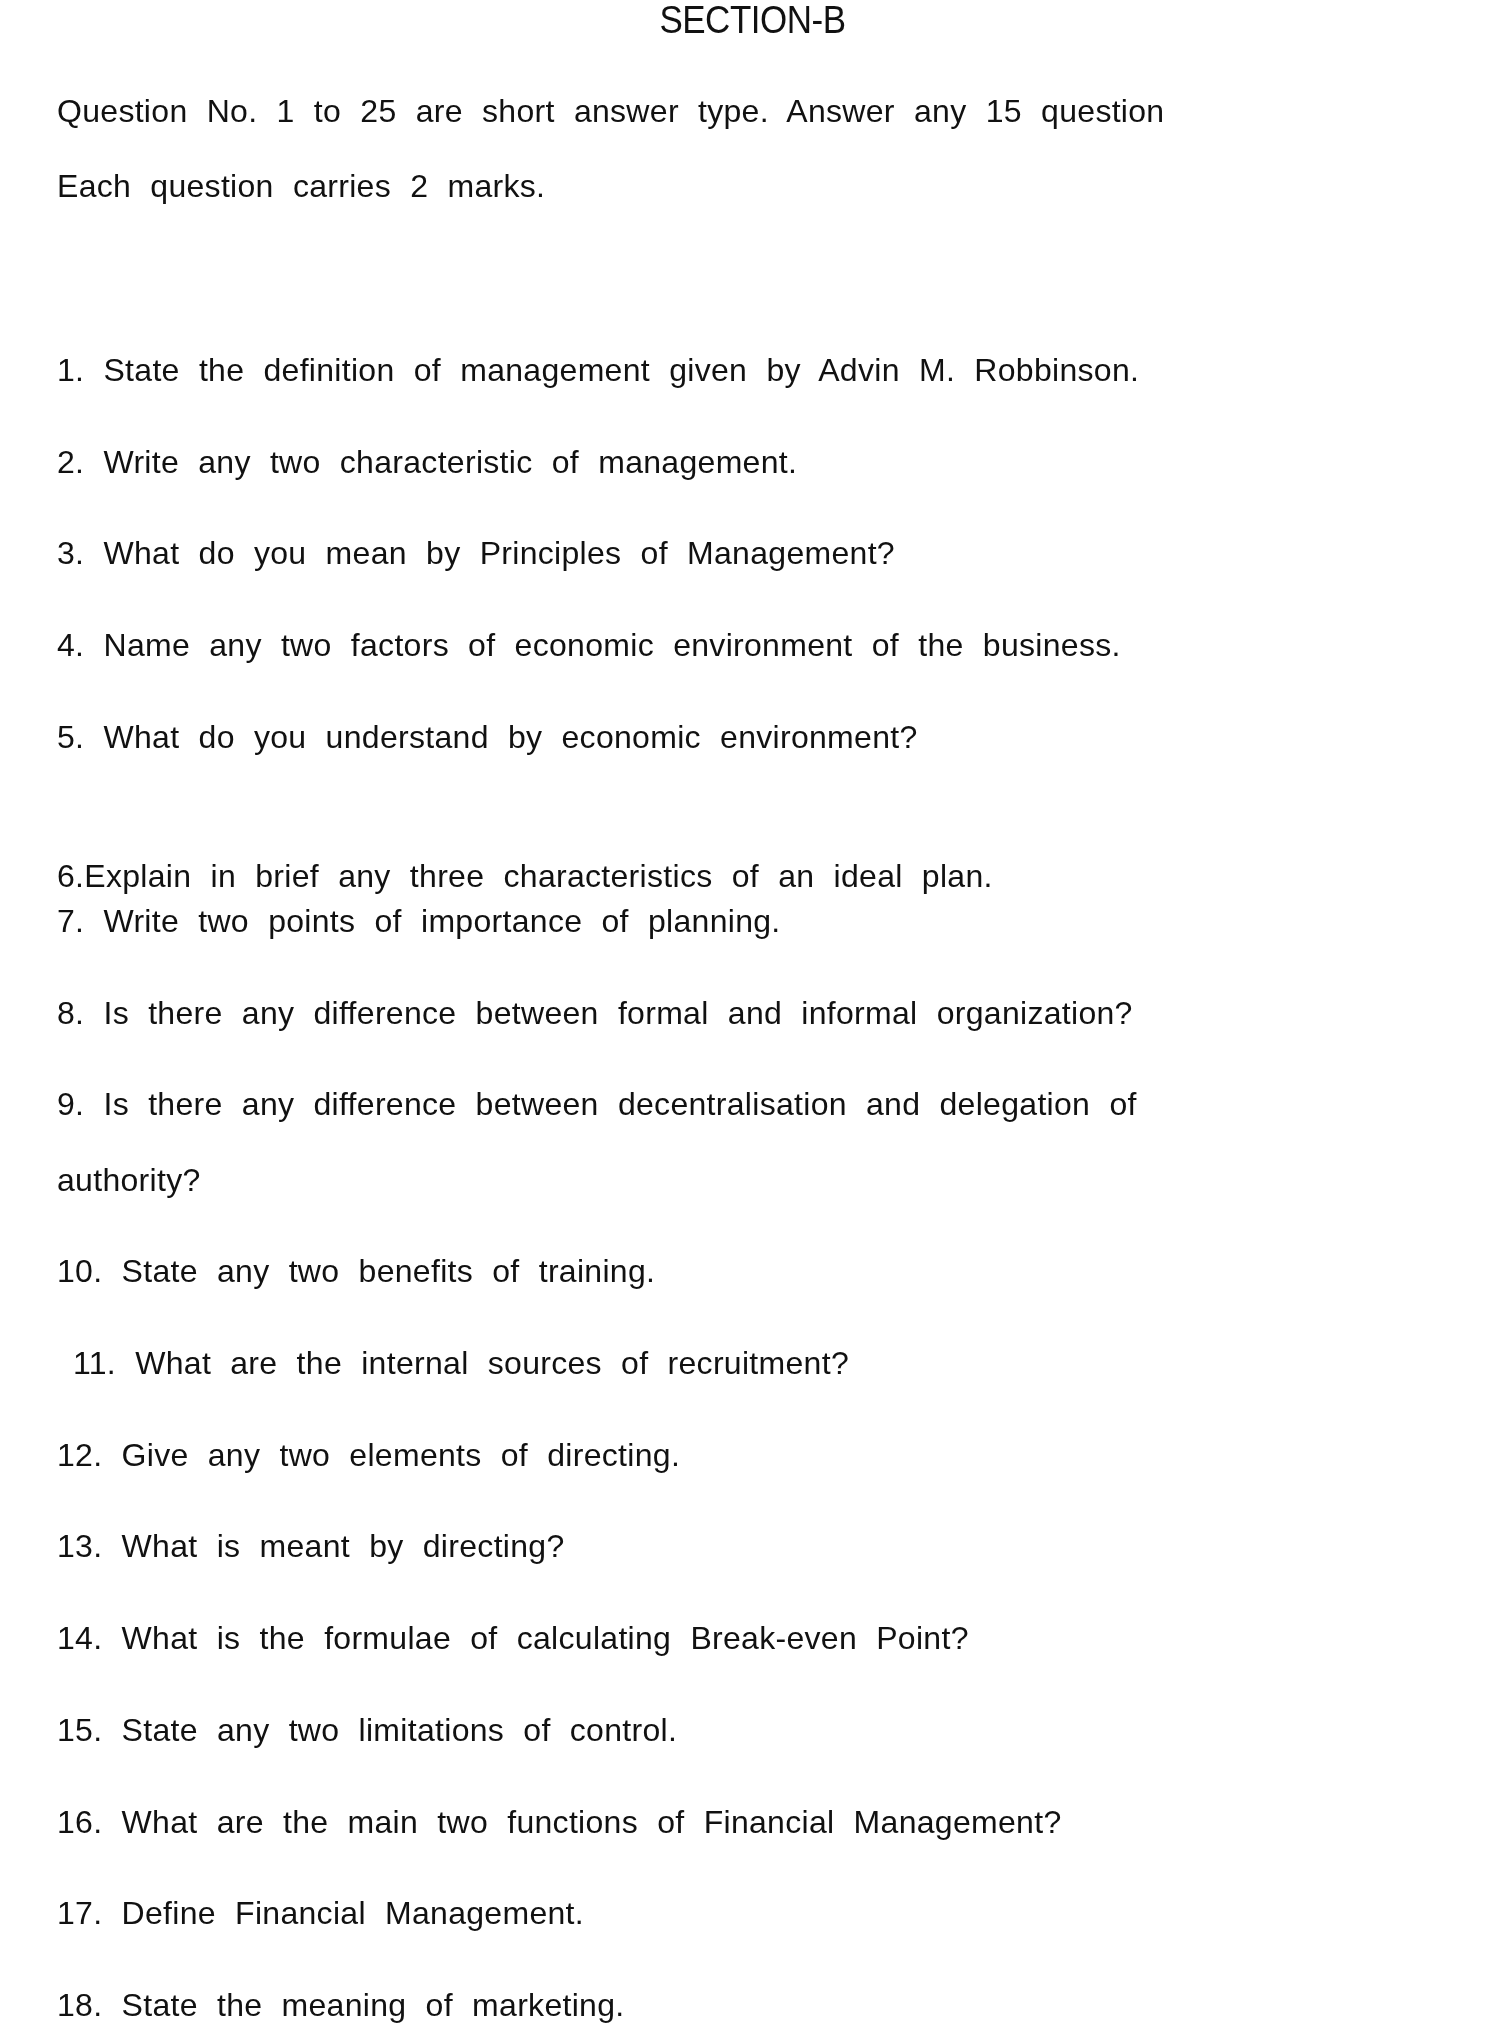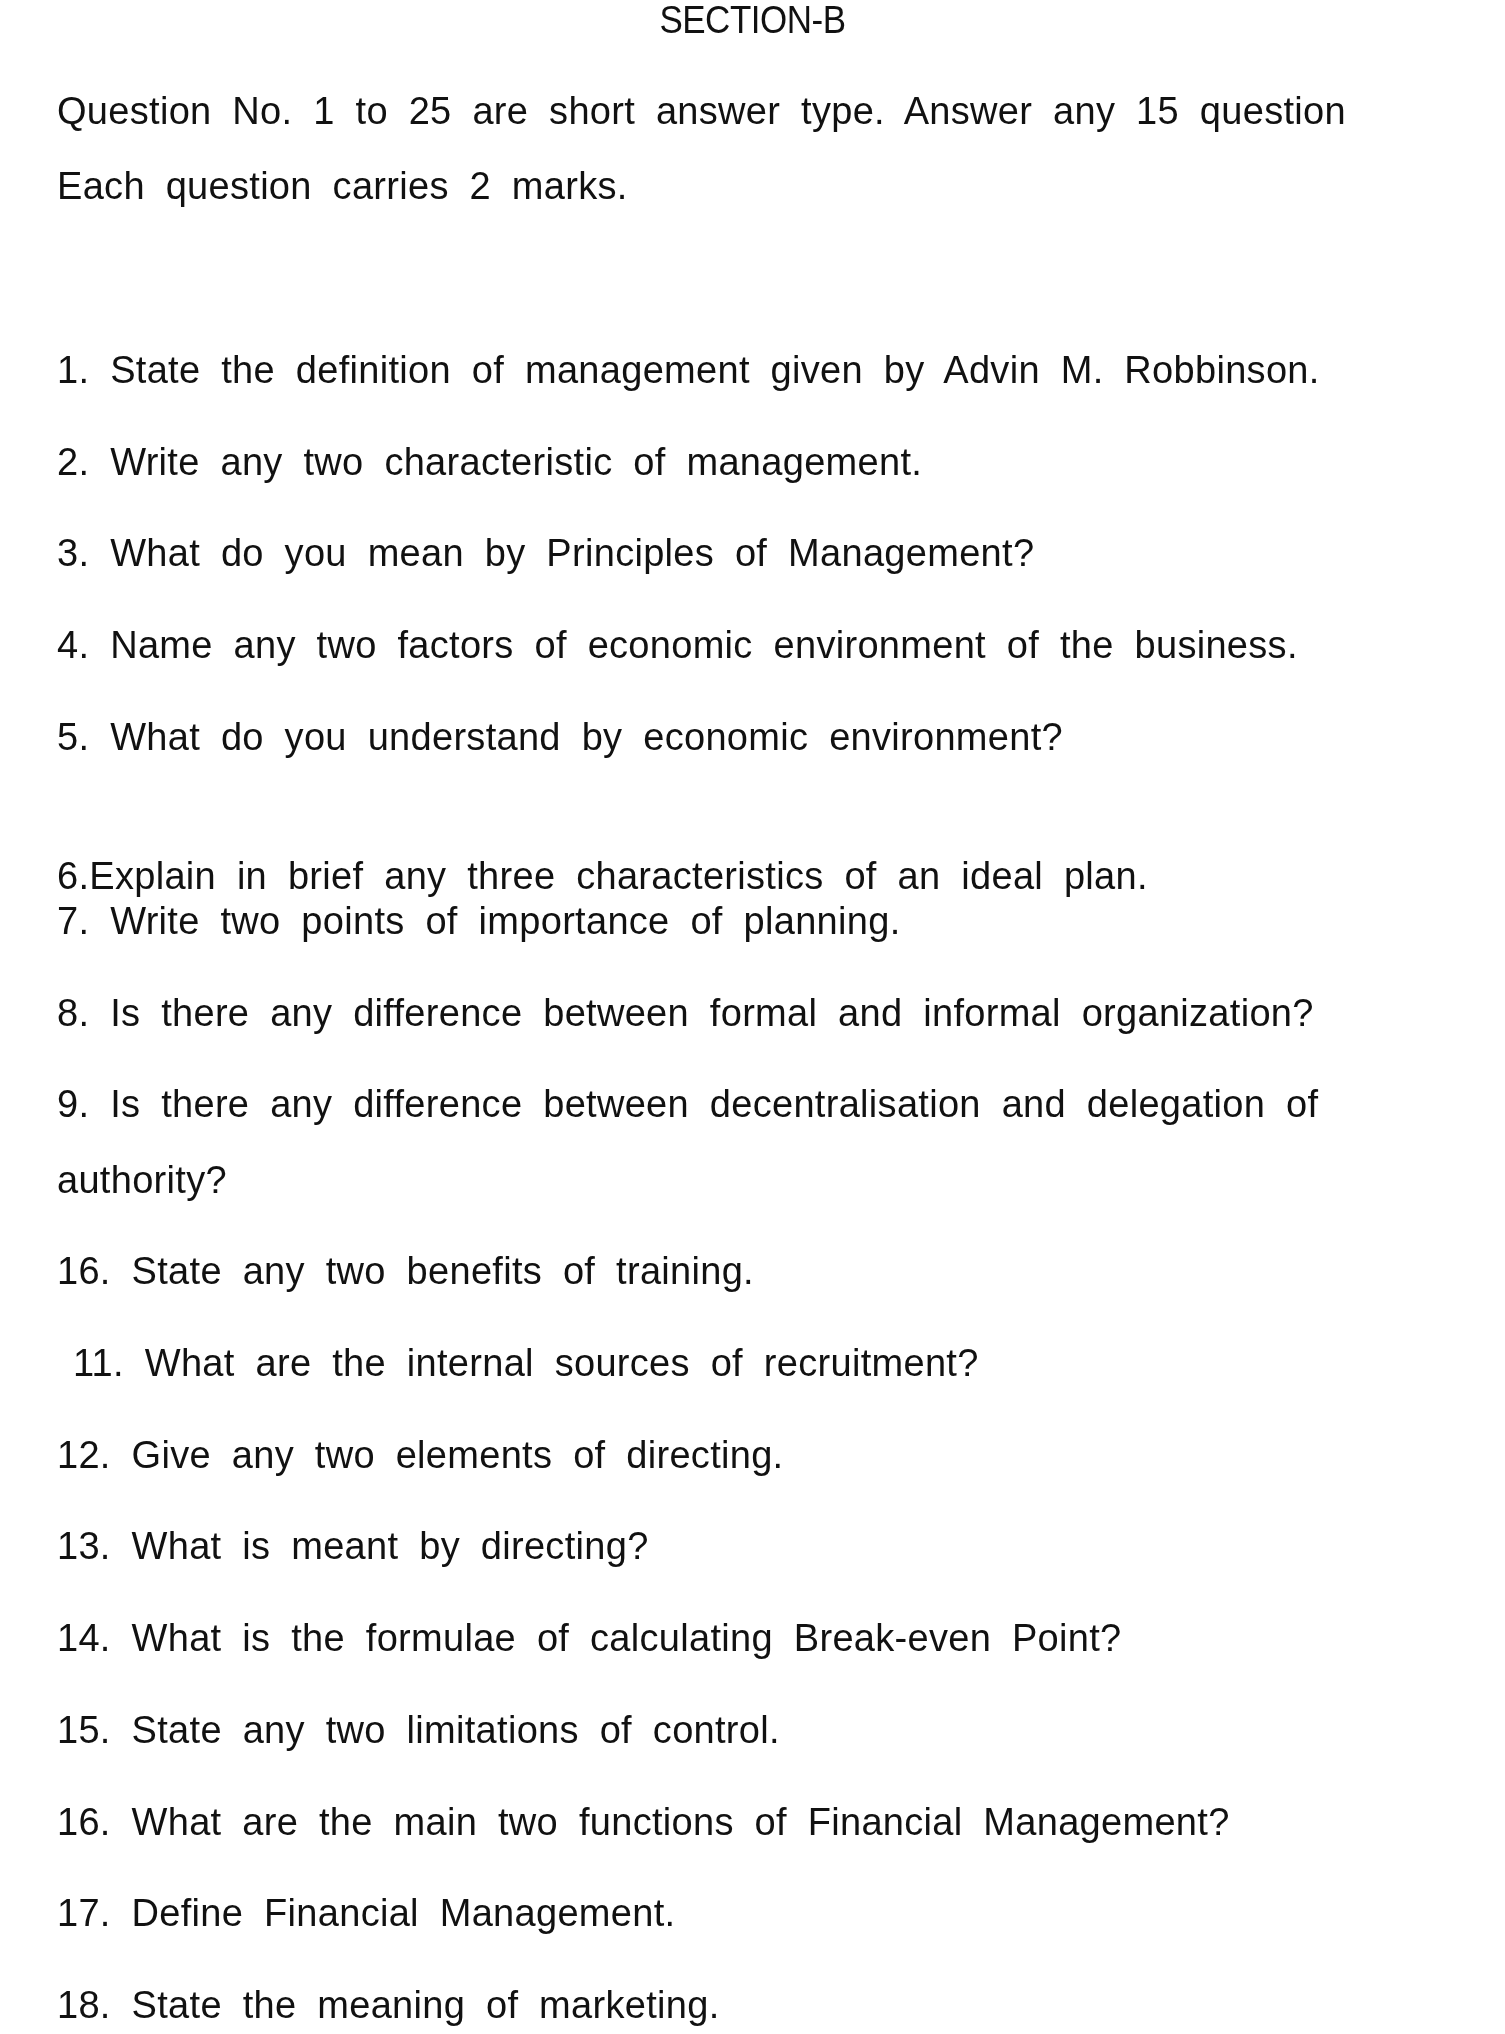--- a/index.html
+++ b/index.html
@@ -29,21 +29,21 @@
       text-align: center;
       font-size: 38px;
       line-height: 44px;
       letter-spacing: -0.5px;
       transform: scaleX(0.92);
       transform-origin: center top;
     }
     .line {
       position: absolute;
       left: 57px;
-      font-size: 38px;
+      font-size: 32px;
       line-height: 44px;
       white-space: nowrap;
       word-spacing: 10px;
       letter-spacing: 0.3px;
     }
   </style>
 </head>
 <body>
 
 <div class="page">
@@ -55,21 +55,21 @@
   <div class="line" style="top:348px;">1. State the definition of management given by Advin M. Robbinson.</div>
   <div class="line" style="top:440px;">2. Write any two characteristic of management.</div>
   <div class="line" style="top:531px;">3. What do you mean by Principles of Management?</div>
   <div class="line" style="top:623px;">4. Name any two factors of economic environment of the business.</div>
   <div class="line" style="top:715px;">5. What do you understand by economic environment?</div>
   <div class="line" style="top:854px;">6.Explain in brief any three characteristics of an ideal plan.</div>
   <div class="line" style="top:899px;">7. Write two points of importance of planning.</div>
   <div class="line" style="top:991px;">8. Is there any difference between formal and informal organization?</div>
   <div class="line" style="top:1082px;">9. Is there any difference between decentralisation and delegation of</div>
   <div class="line" style="top:1158px;">authority?</div>
-  <div class="line" style="top:1249px;">16. State any two benefits of training.</div>
+  <div class="line" style="top:1249px;">10. State any two benefits of training.</div>
   <div class="line" style="top:1341px;margin-left:16px;">11. What are the internal sources of recruitment?</div>
   <div class="line" style="top:1433px;">12. Give any two elements of directing.</div>
   <div class="line" style="top:1524px;">13. What is meant by directing?</div>
   <div class="line" style="top:1616px;">14. What is the formulae of calculating Break-even Point?</div>
   <div class="line" style="top:1708px;">15. State any two limitations of control.</div>
   <div class="line" style="top:1800px;">16. What are the main two functions of Financial Management?</div>
   <div class="line" style="top:1891px;">17. Define Financial Management.</div>
   <div class="line" style="top:1983px;">18. State the meaning of marketing.</div>
 </div>
 

